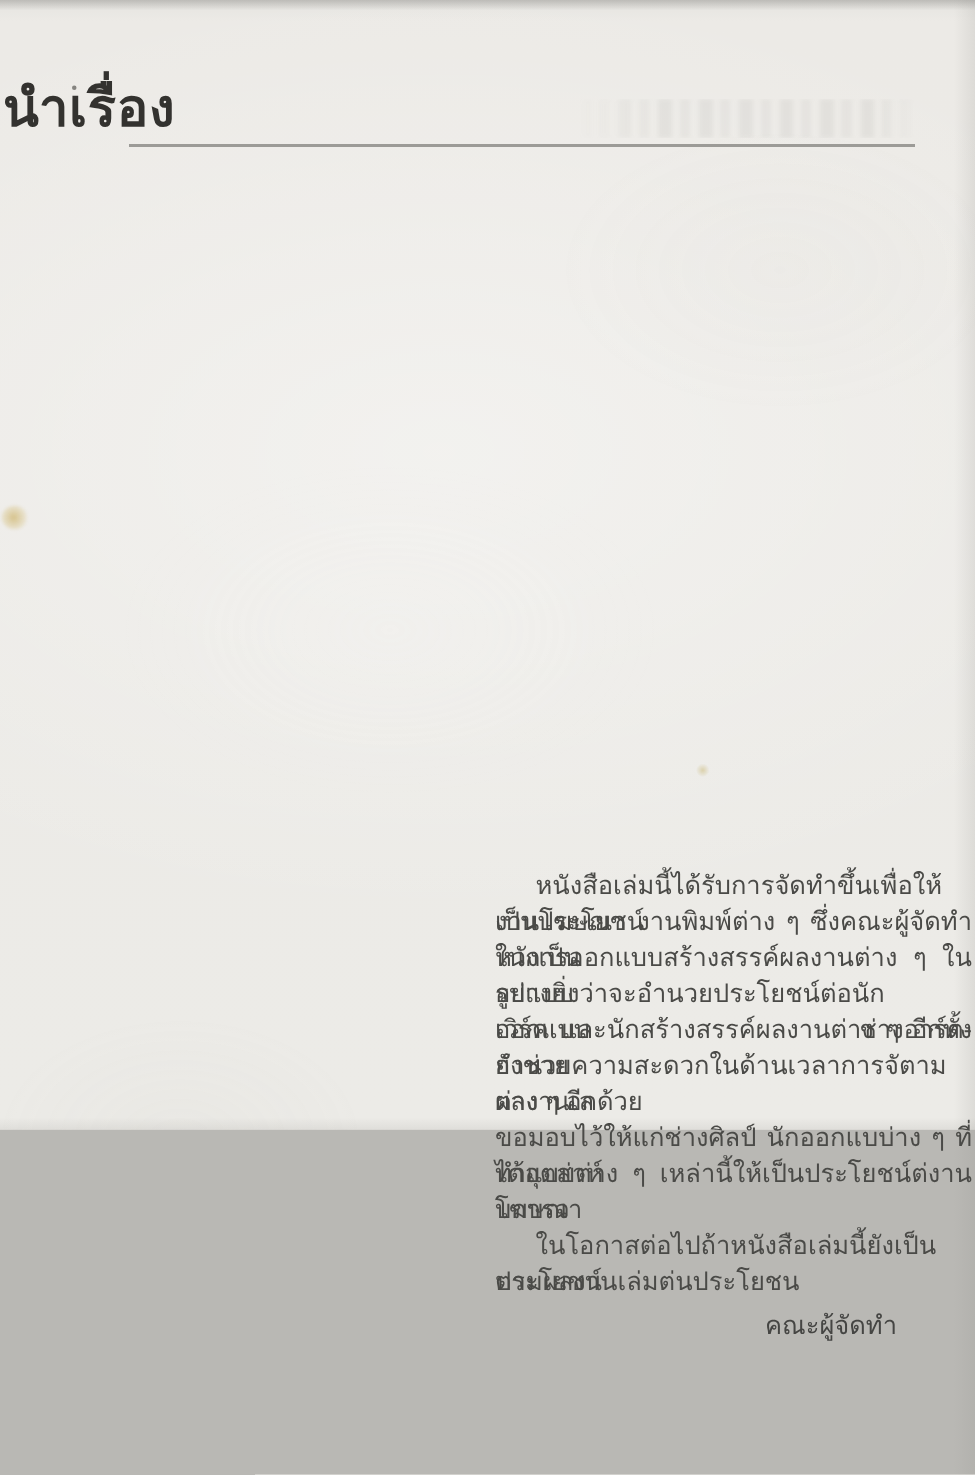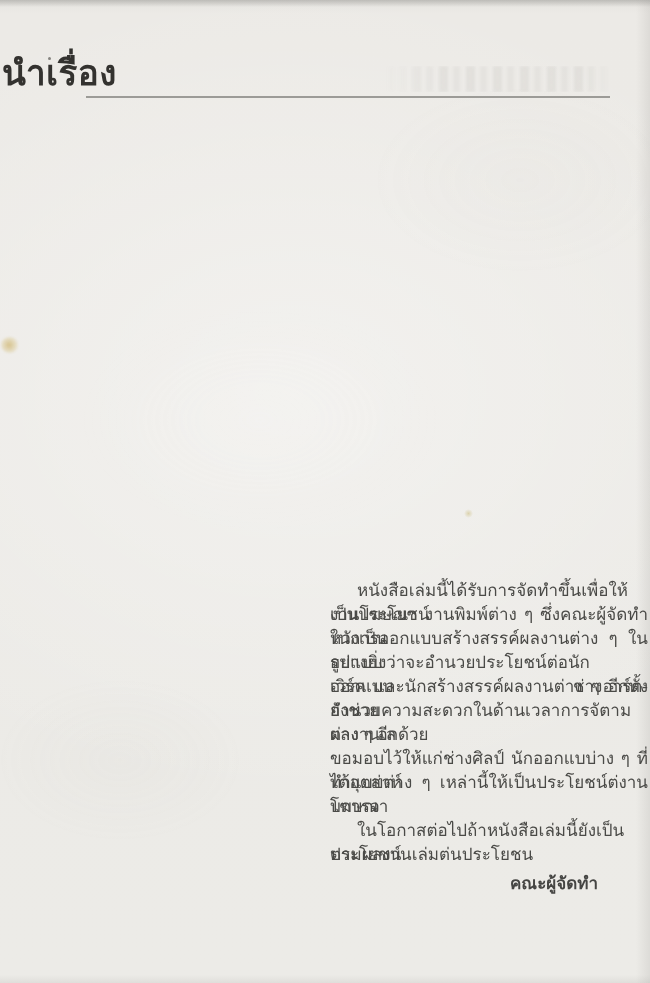--- a/index.html
+++ b/index.html
@@ -2,21 +2,21 @@
 <html><head>
 <meta charset="utf-8">
 <style>
   html,body{margin:0;padding:0;}
   body{
     width:650px;height:983px;overflow:hidden;
     font-family:"Liberation Sans", sans-serif;
     background:#b9b8b4;
   }
   .scan-page{
-    position:relative;width:650px;height:983px;
+    position:relative;width:650px;height:753px;
     background:
       radial-gradient(ellipse 120% 60% at 45% 40%, rgba(255,255,255,0.35), rgba(255,255,255,0) 70%),
       linear-gradient(180deg, #e5e4e0 0px, #eceae6 14px, #ecebe7 100%);
     background-color:#ebeae6;
   }
   
   .edge-top{
     position:absolute;left:0;top:0;width:650px;height:7px;
     background:linear-gradient(180deg, rgba(140,138,134,0.45), rgba(140,138,134,0));
   }
@@ -79,21 +79,21 @@
   .line{
     display:block;height:24px;
     text-align:justify;text-align-last:justify;
     white-space:normal;
   }
   .line.indent{text-indent:27px;}
   .line.last{text-align-last:left;}
   .signature{
     display:block;height:24px;margin-top:5px;
     text-align:right;padding-right:50px;box-sizing:border-box;
-    font-weight:bold;color:#454543;
+    font-weight:normal;color:#454543;
   }
 </style>
 </head>
 <body>
 
 <div class="scan-page">
 
   <div class="edge-top"></div>
   <div class="edge-right"></div>
   <div class="edge-bottom"></div>

